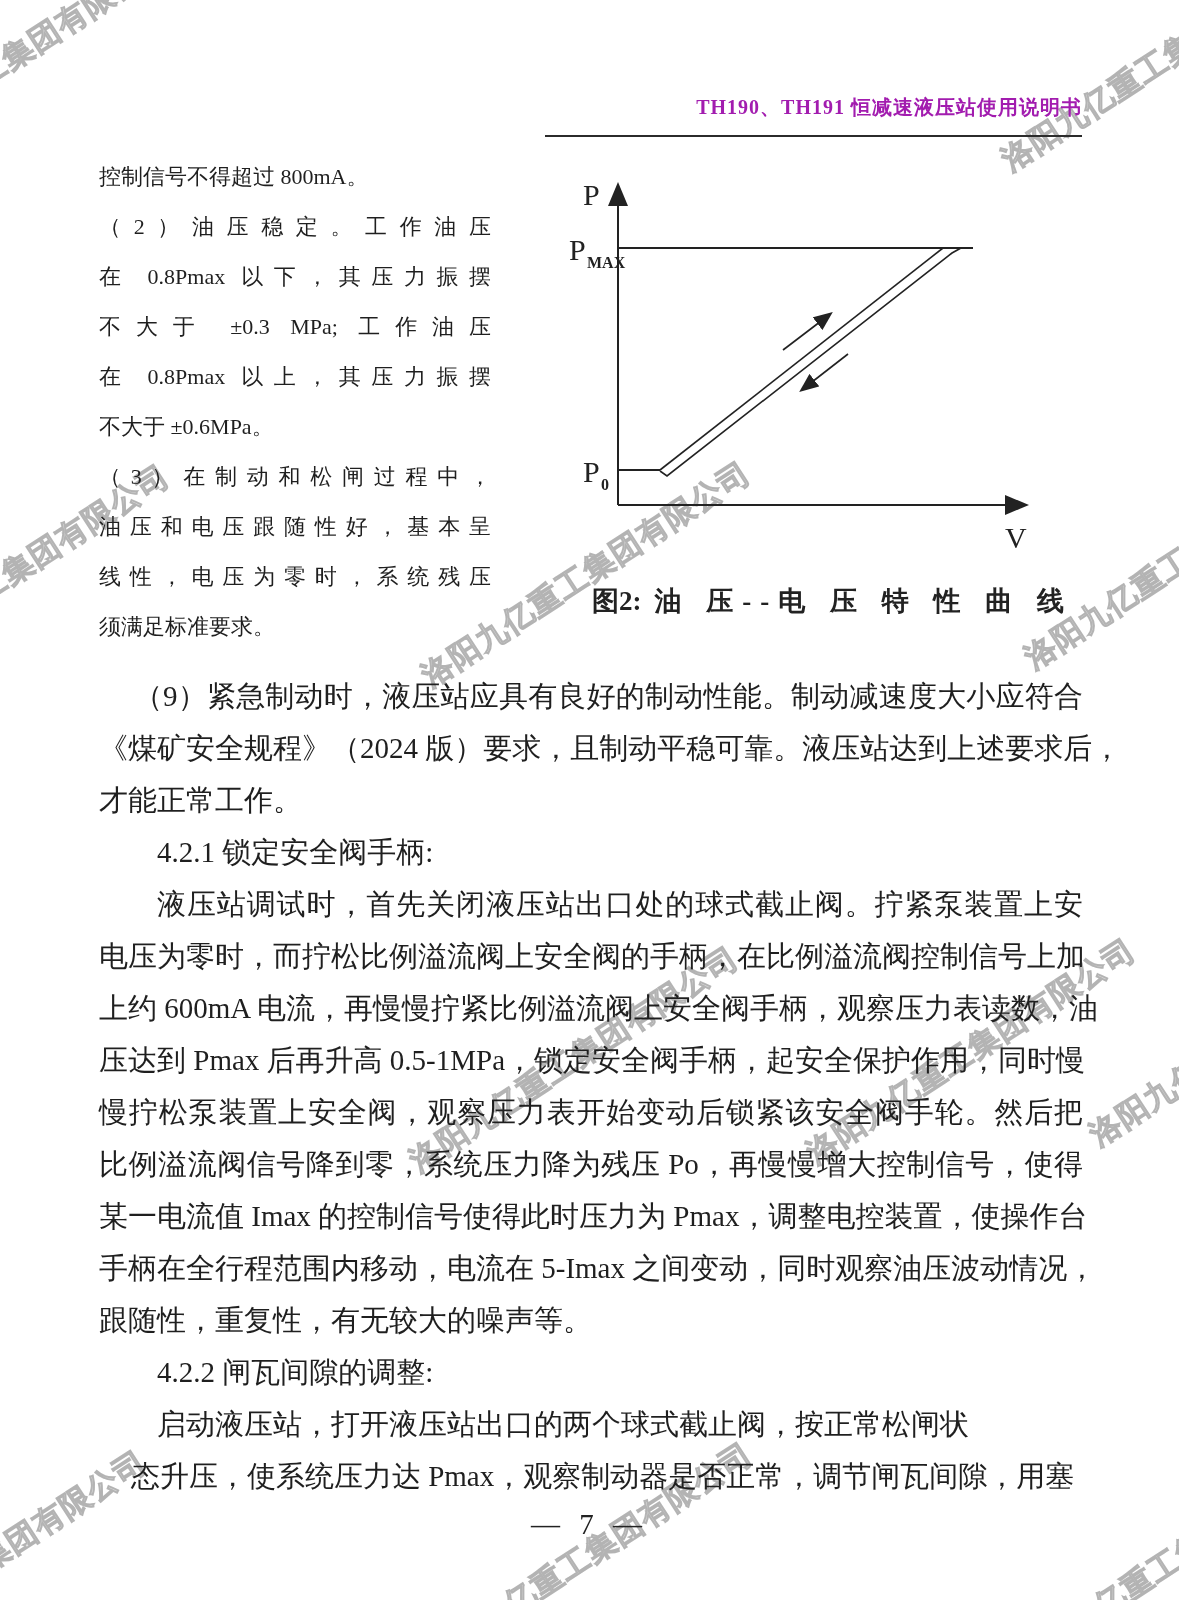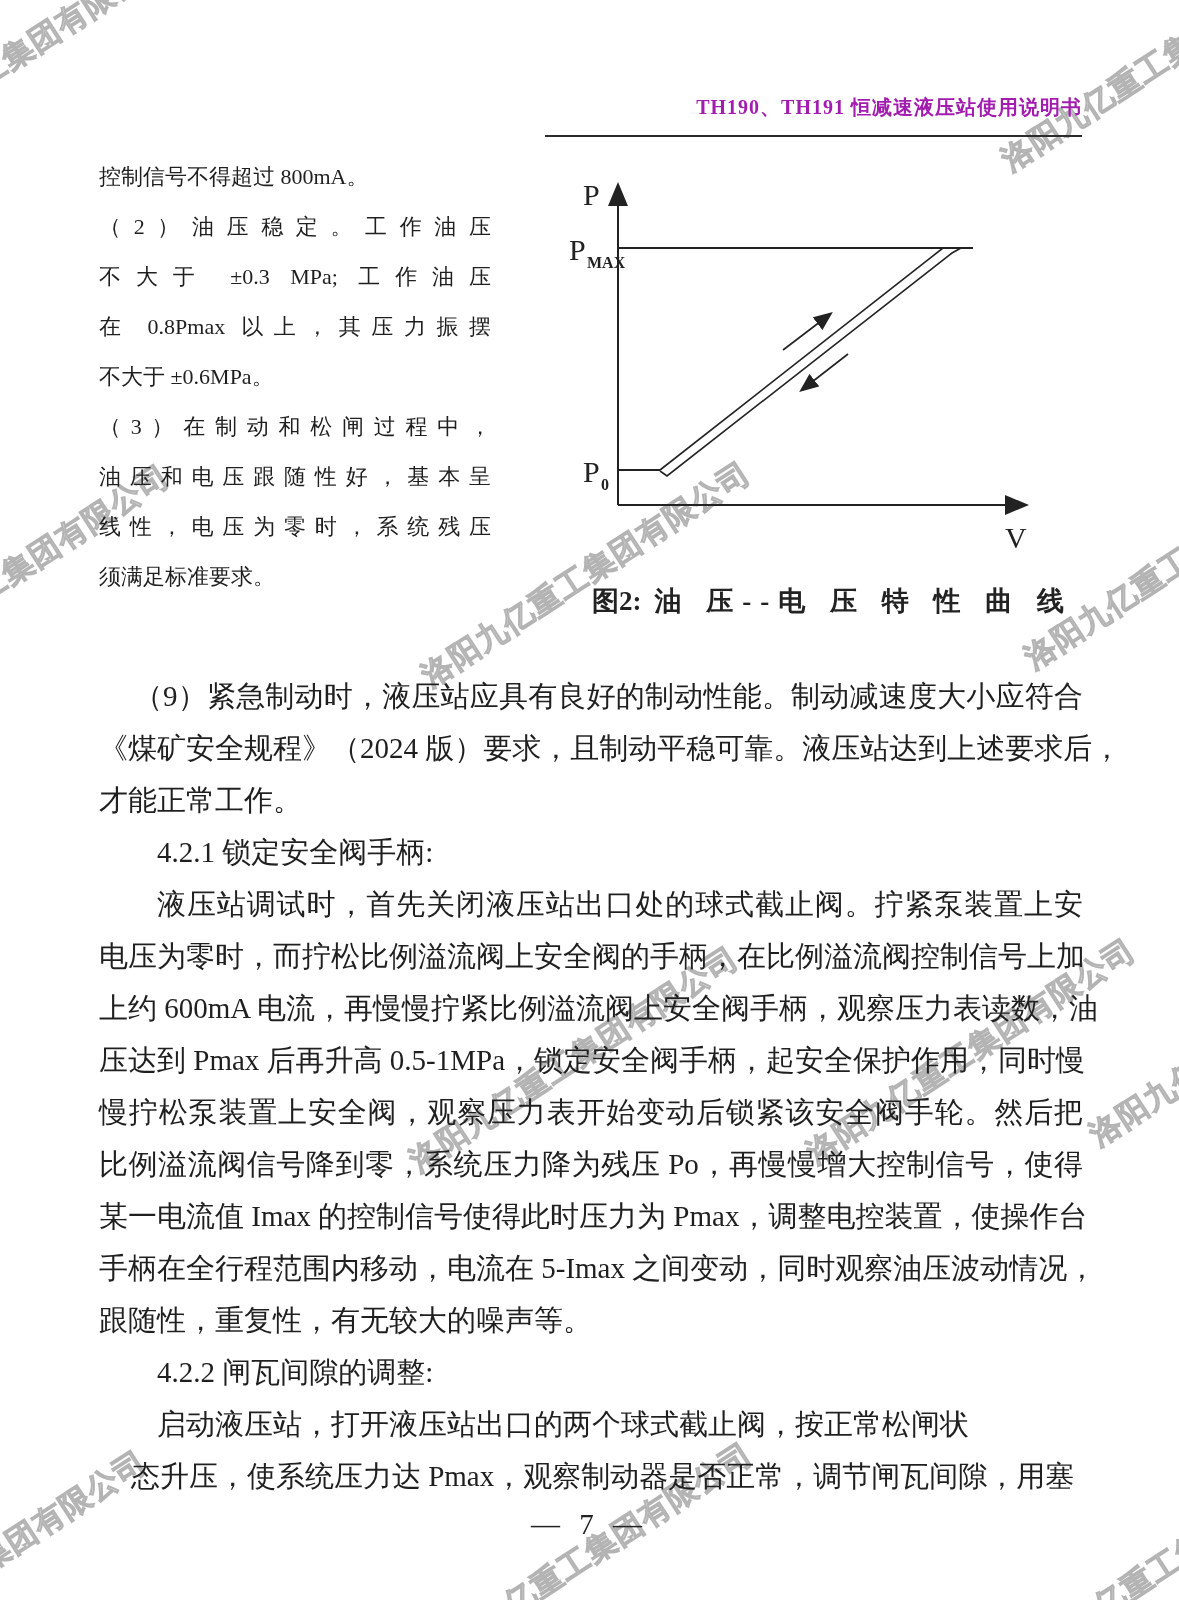--- a/index.html
+++ b/index.html
@@ -62,20 +62,21 @@
   <div class="wm" style="left:-179px;top:1647px;">洛阳九亿重工集团有限公司</div>
   <div class="wm" style="left:427px;top:1639px;">洛阳九亿重工集团有限公司</div>
   <div class="wm" style="left:1017px;top:1641px;">洛阳九亿重工集团有限公司</div>
 
   <div class="hdr-title">TH190、TH191 恒减速液压站使用说明书</div>
   <div class="hdr-rule"></div>
 
   <div class="leftcol">
     <div class="ln">控制信号不得超过 800mA。</div>
     <div class="ln fill">（2）油压稳定。工作油压</div>
+    <div class="ln fill">在 0.8Pmax 以下，其压力振摆</div>
     <div class="ln fill">不大于 ±0.3  MPa; 工作油压</div>
     <div class="ln fill">在 0.8Pmax 以上，其压力振摆</div>
     <div class="ln">不大于 ±0.6MPa。</div>
     <div class="ln fill">（3）在制动和松闸过程中，</div>
     <div class="ln fill">油压和电压跟随性好，基本呈</div>
     <div class="ln fill">线性，电压为零时，系统残压</div>
     <div class="ln">须满足标准要求。</div>
   </div>
 
   <div class="figure">

